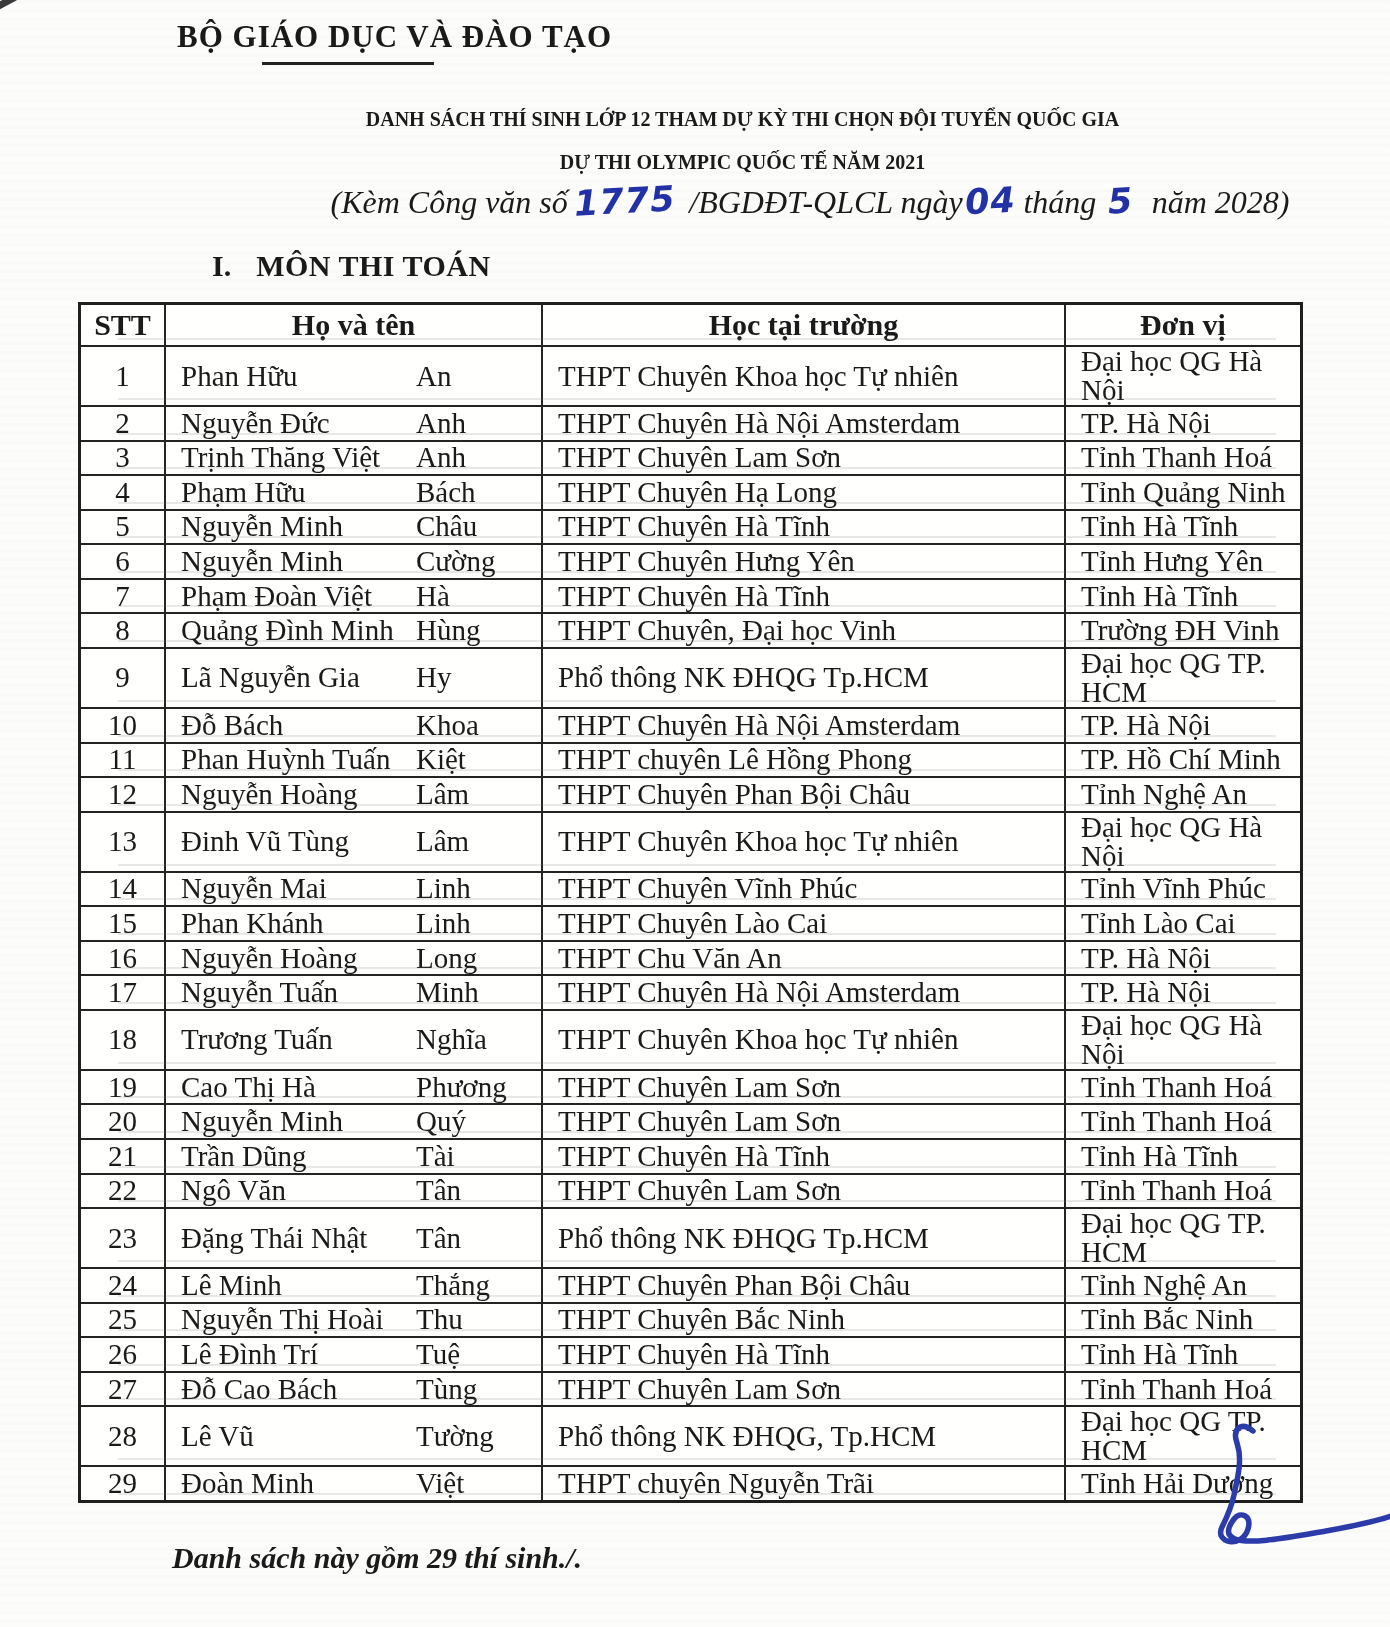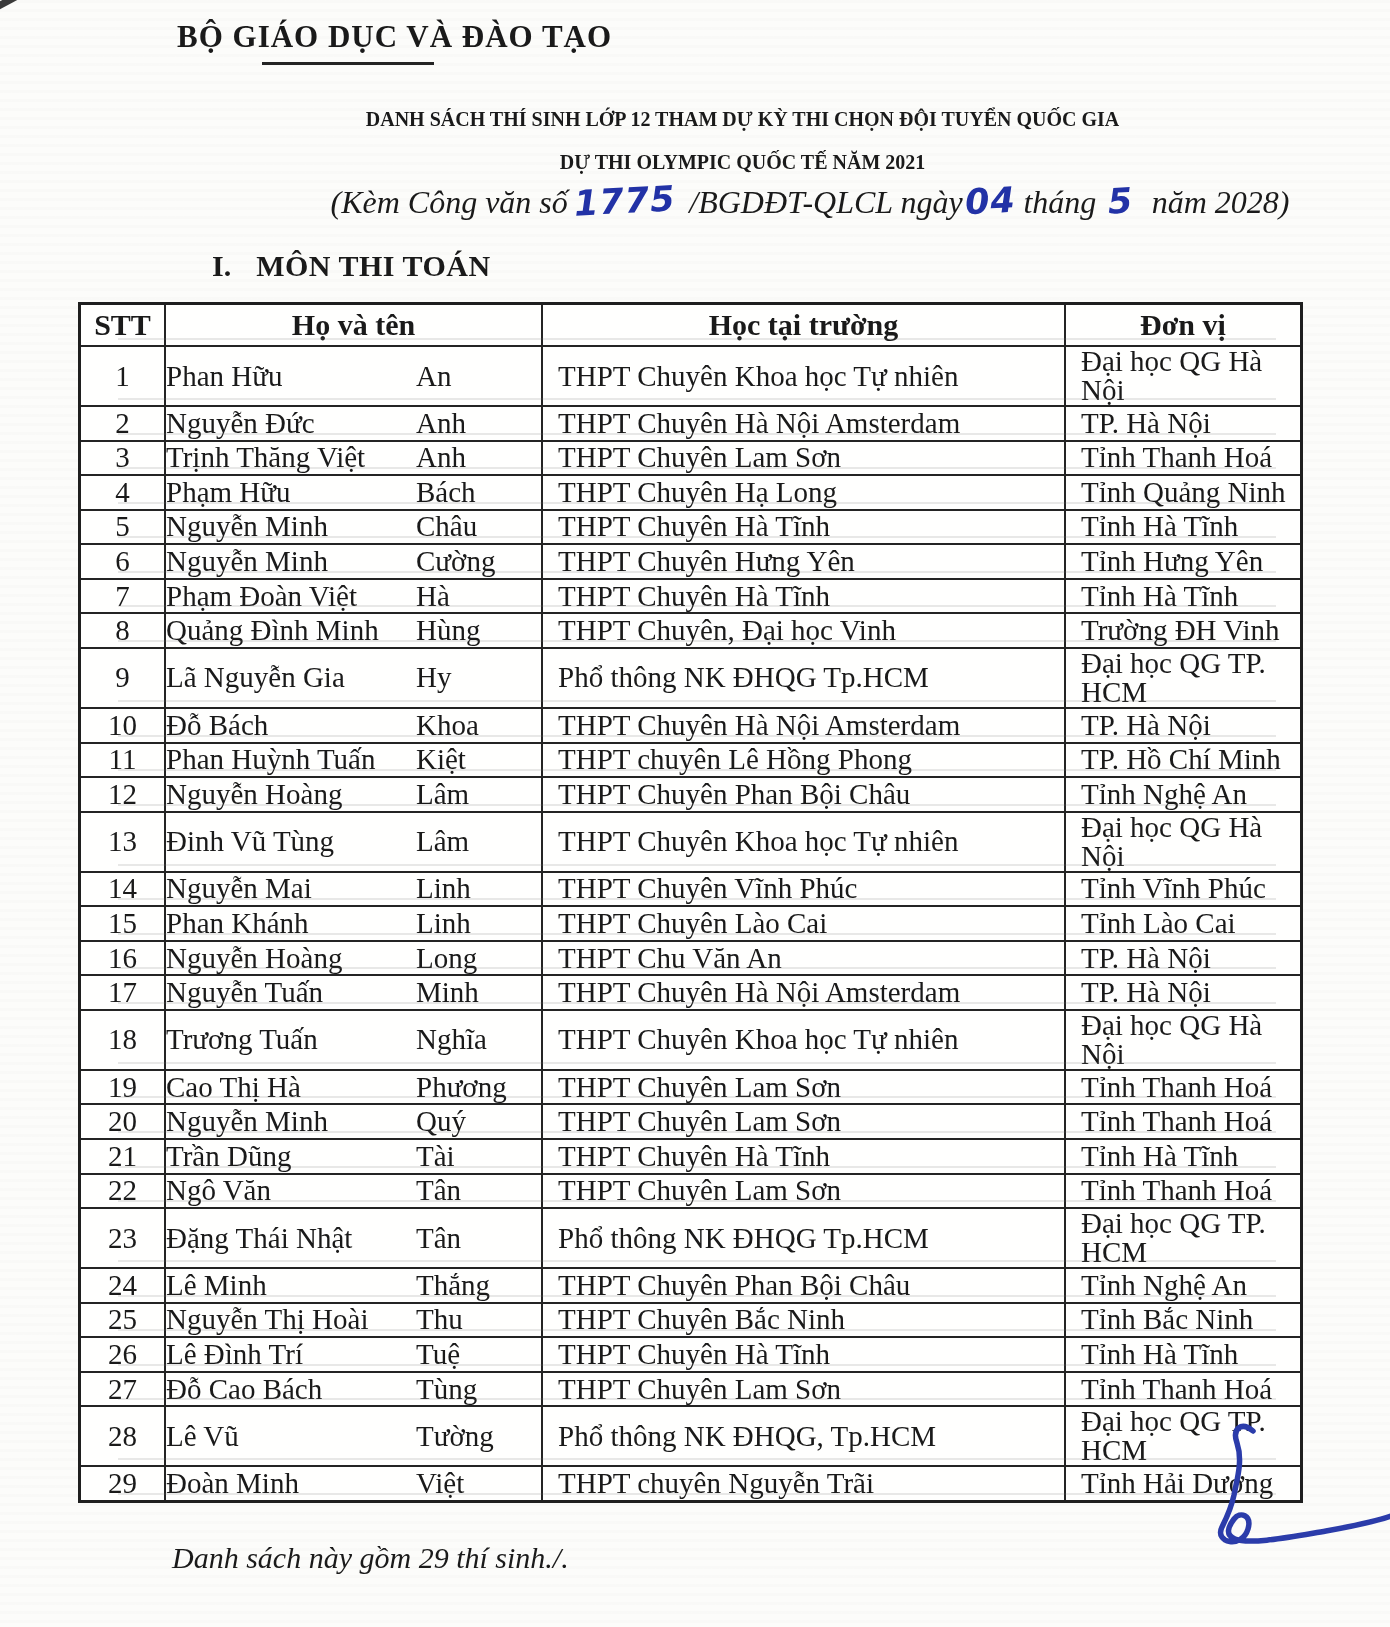--- a/index.html
+++ b/index.html
@@ -56,30 +56,30 @@
   .t-row::after {
     content:""; position:absolute; left:3%; right:2%; bottom:5px; height:2px;
     background:rgba(110,110,110,0.16); pointer-events:none;
   }
   .t-head { flex:0 0 40px; }
   .cell {
     box-sizing:border-box; border-right:2px solid #242424;
     display:flex; align-items:center; font-size:29px; line-height:1; overflow:visible;
   }
   .c-stt    { width:85px;  justify-content:center; }
-  .c-name   { width:377px; }
+  .c-name   { width:377px; padding-left:15px; }
   .c-school { width:523px; padding-left:15px; }
   .c-unit   { flex:1; padding-left:15px; border-right:none; }
   .fam { flex:1; white-space:nowrap; }
   .giv { width:125px; flex:none; white-space:nowrap; }
   .t-head .cell { font-weight:bold; justify-content:center; padding-left:0; font-size:30px; }
 
   .footer-note {
     position:absolute; left:172px; top:1541px;
-    font-size:30px; font-weight:normal; font-style:italic; white-space:nowrap;
+    font-size:30px; font-weight:bold; font-style:italic; white-space:nowrap;
   }
   .signature { position:absolute; left:1140px; top:1415px; }
 </style>
 </head>
 <body>
 
 <div class="page">
 
   <div class="corner-mark"></div>
 

